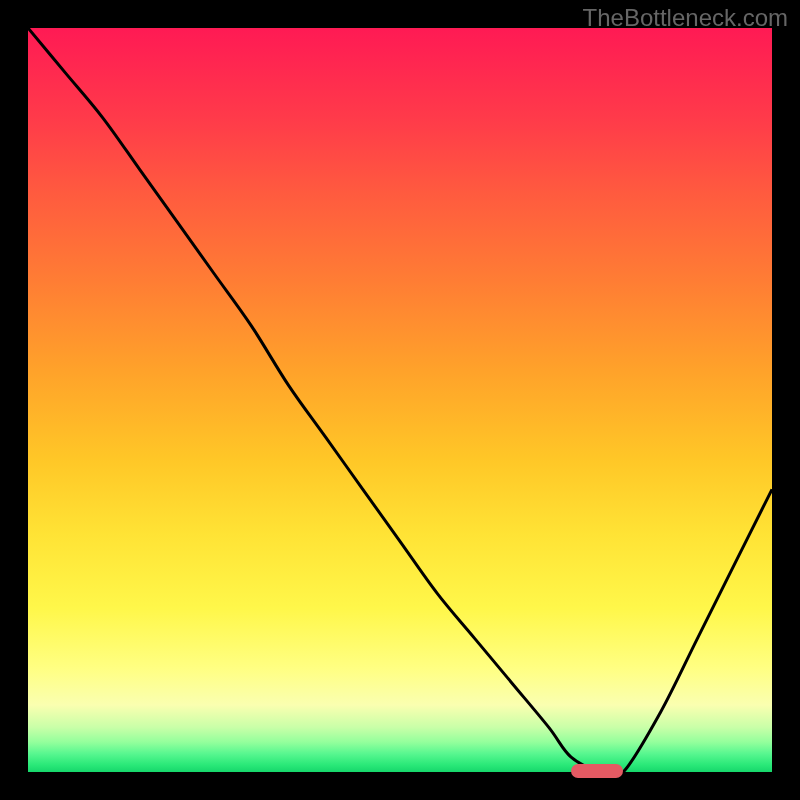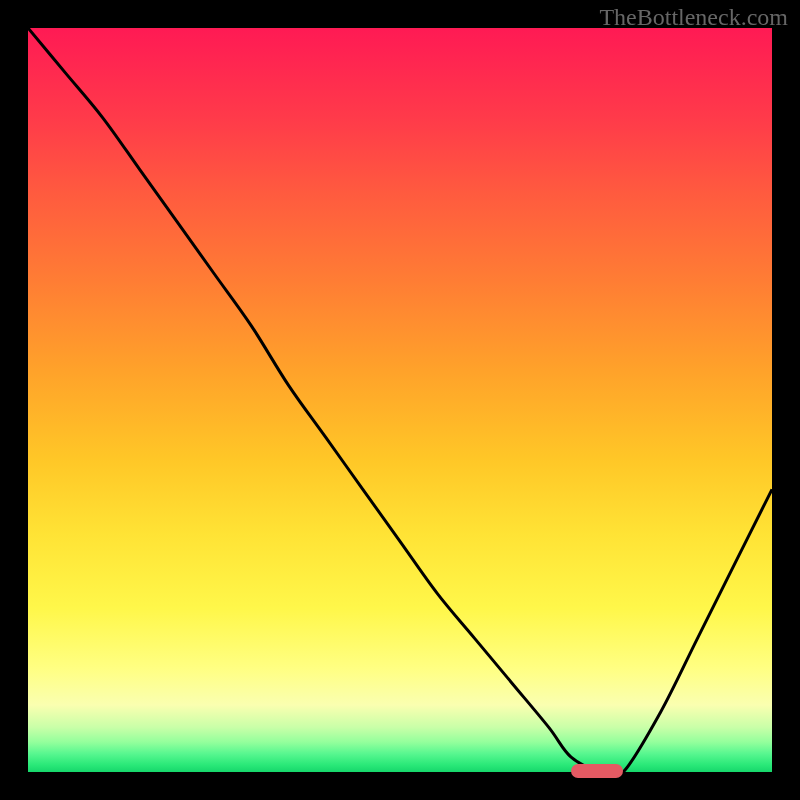--- a/index.html
+++ b/index.html
@@ -13,21 +13,21 @@
   .outer {
     position: relative;
     width: 800px;
     height: 800px;
     background: #000;
   }
   .watermark {
     position: absolute;
     top: 4px;
     right: 12px;
-    font-family: Liberation Serif, serif;
+    font-family: Liberation Sans, sans-serif;
     font-size: 24px;
     color: #666;
     user-select: none;
   }
   .plot {
     position: absolute;
     left: 28px;
     top: 28px;
     width: 744px;
     height: 744px;

